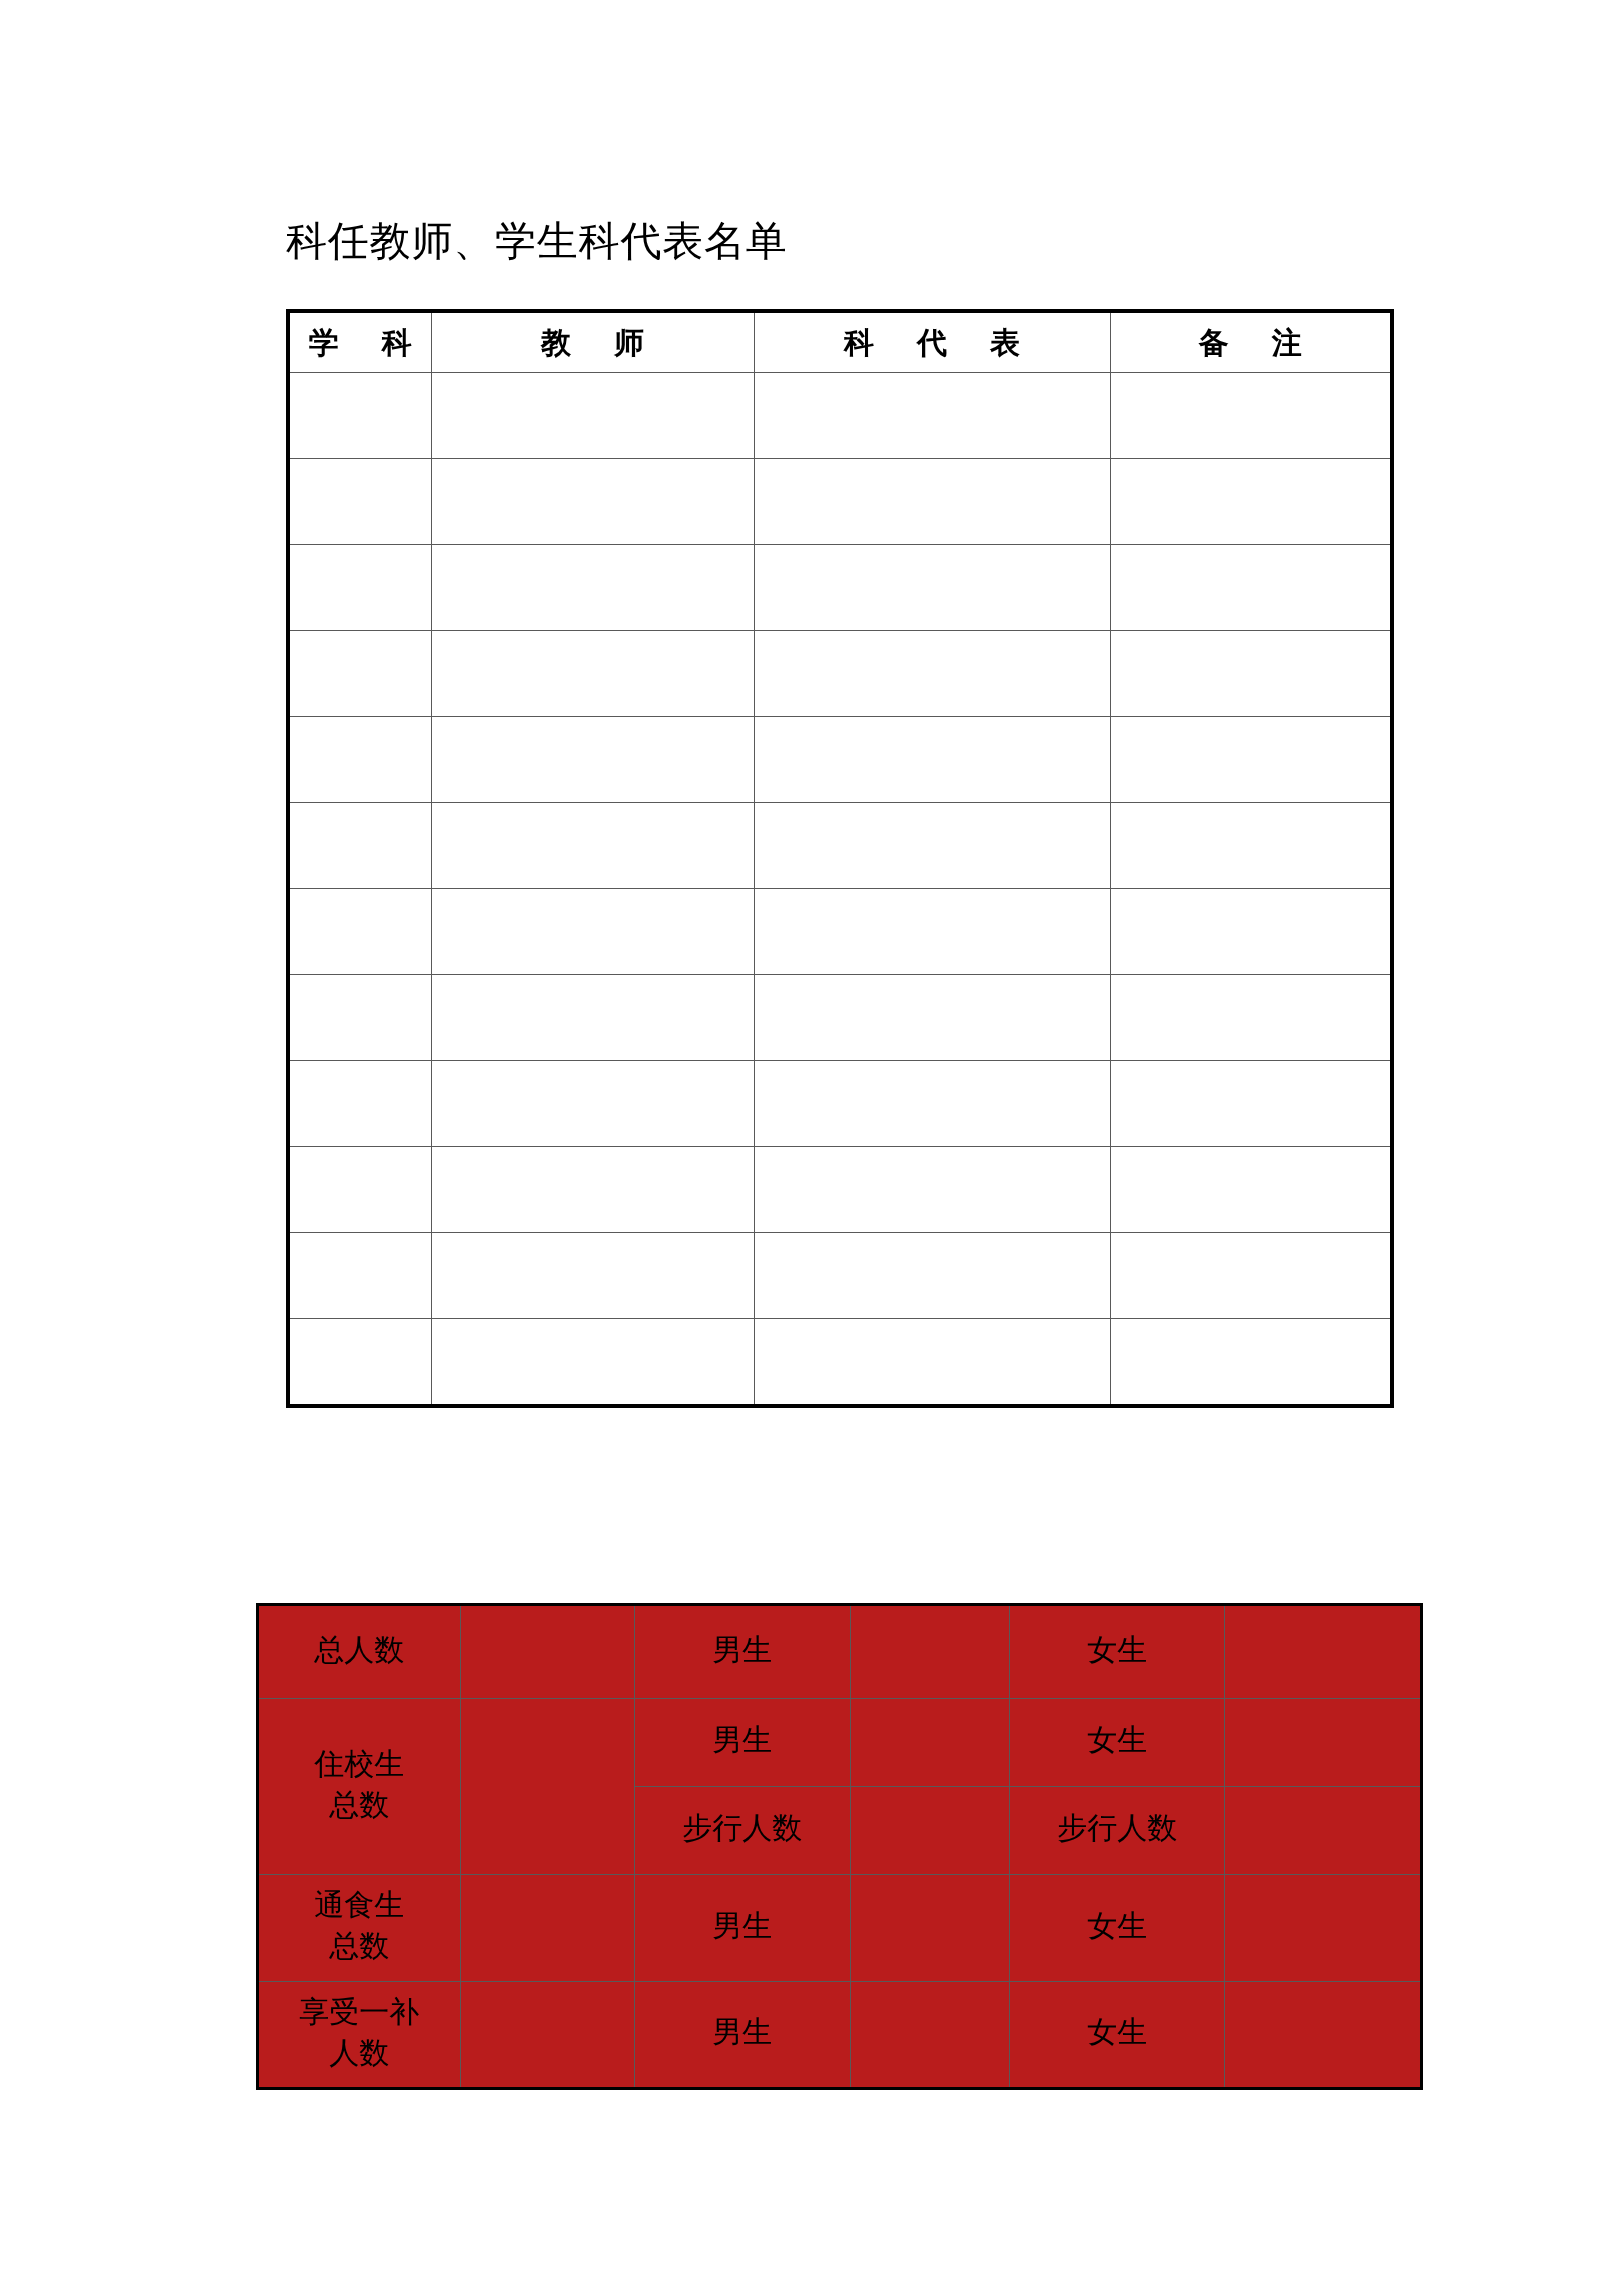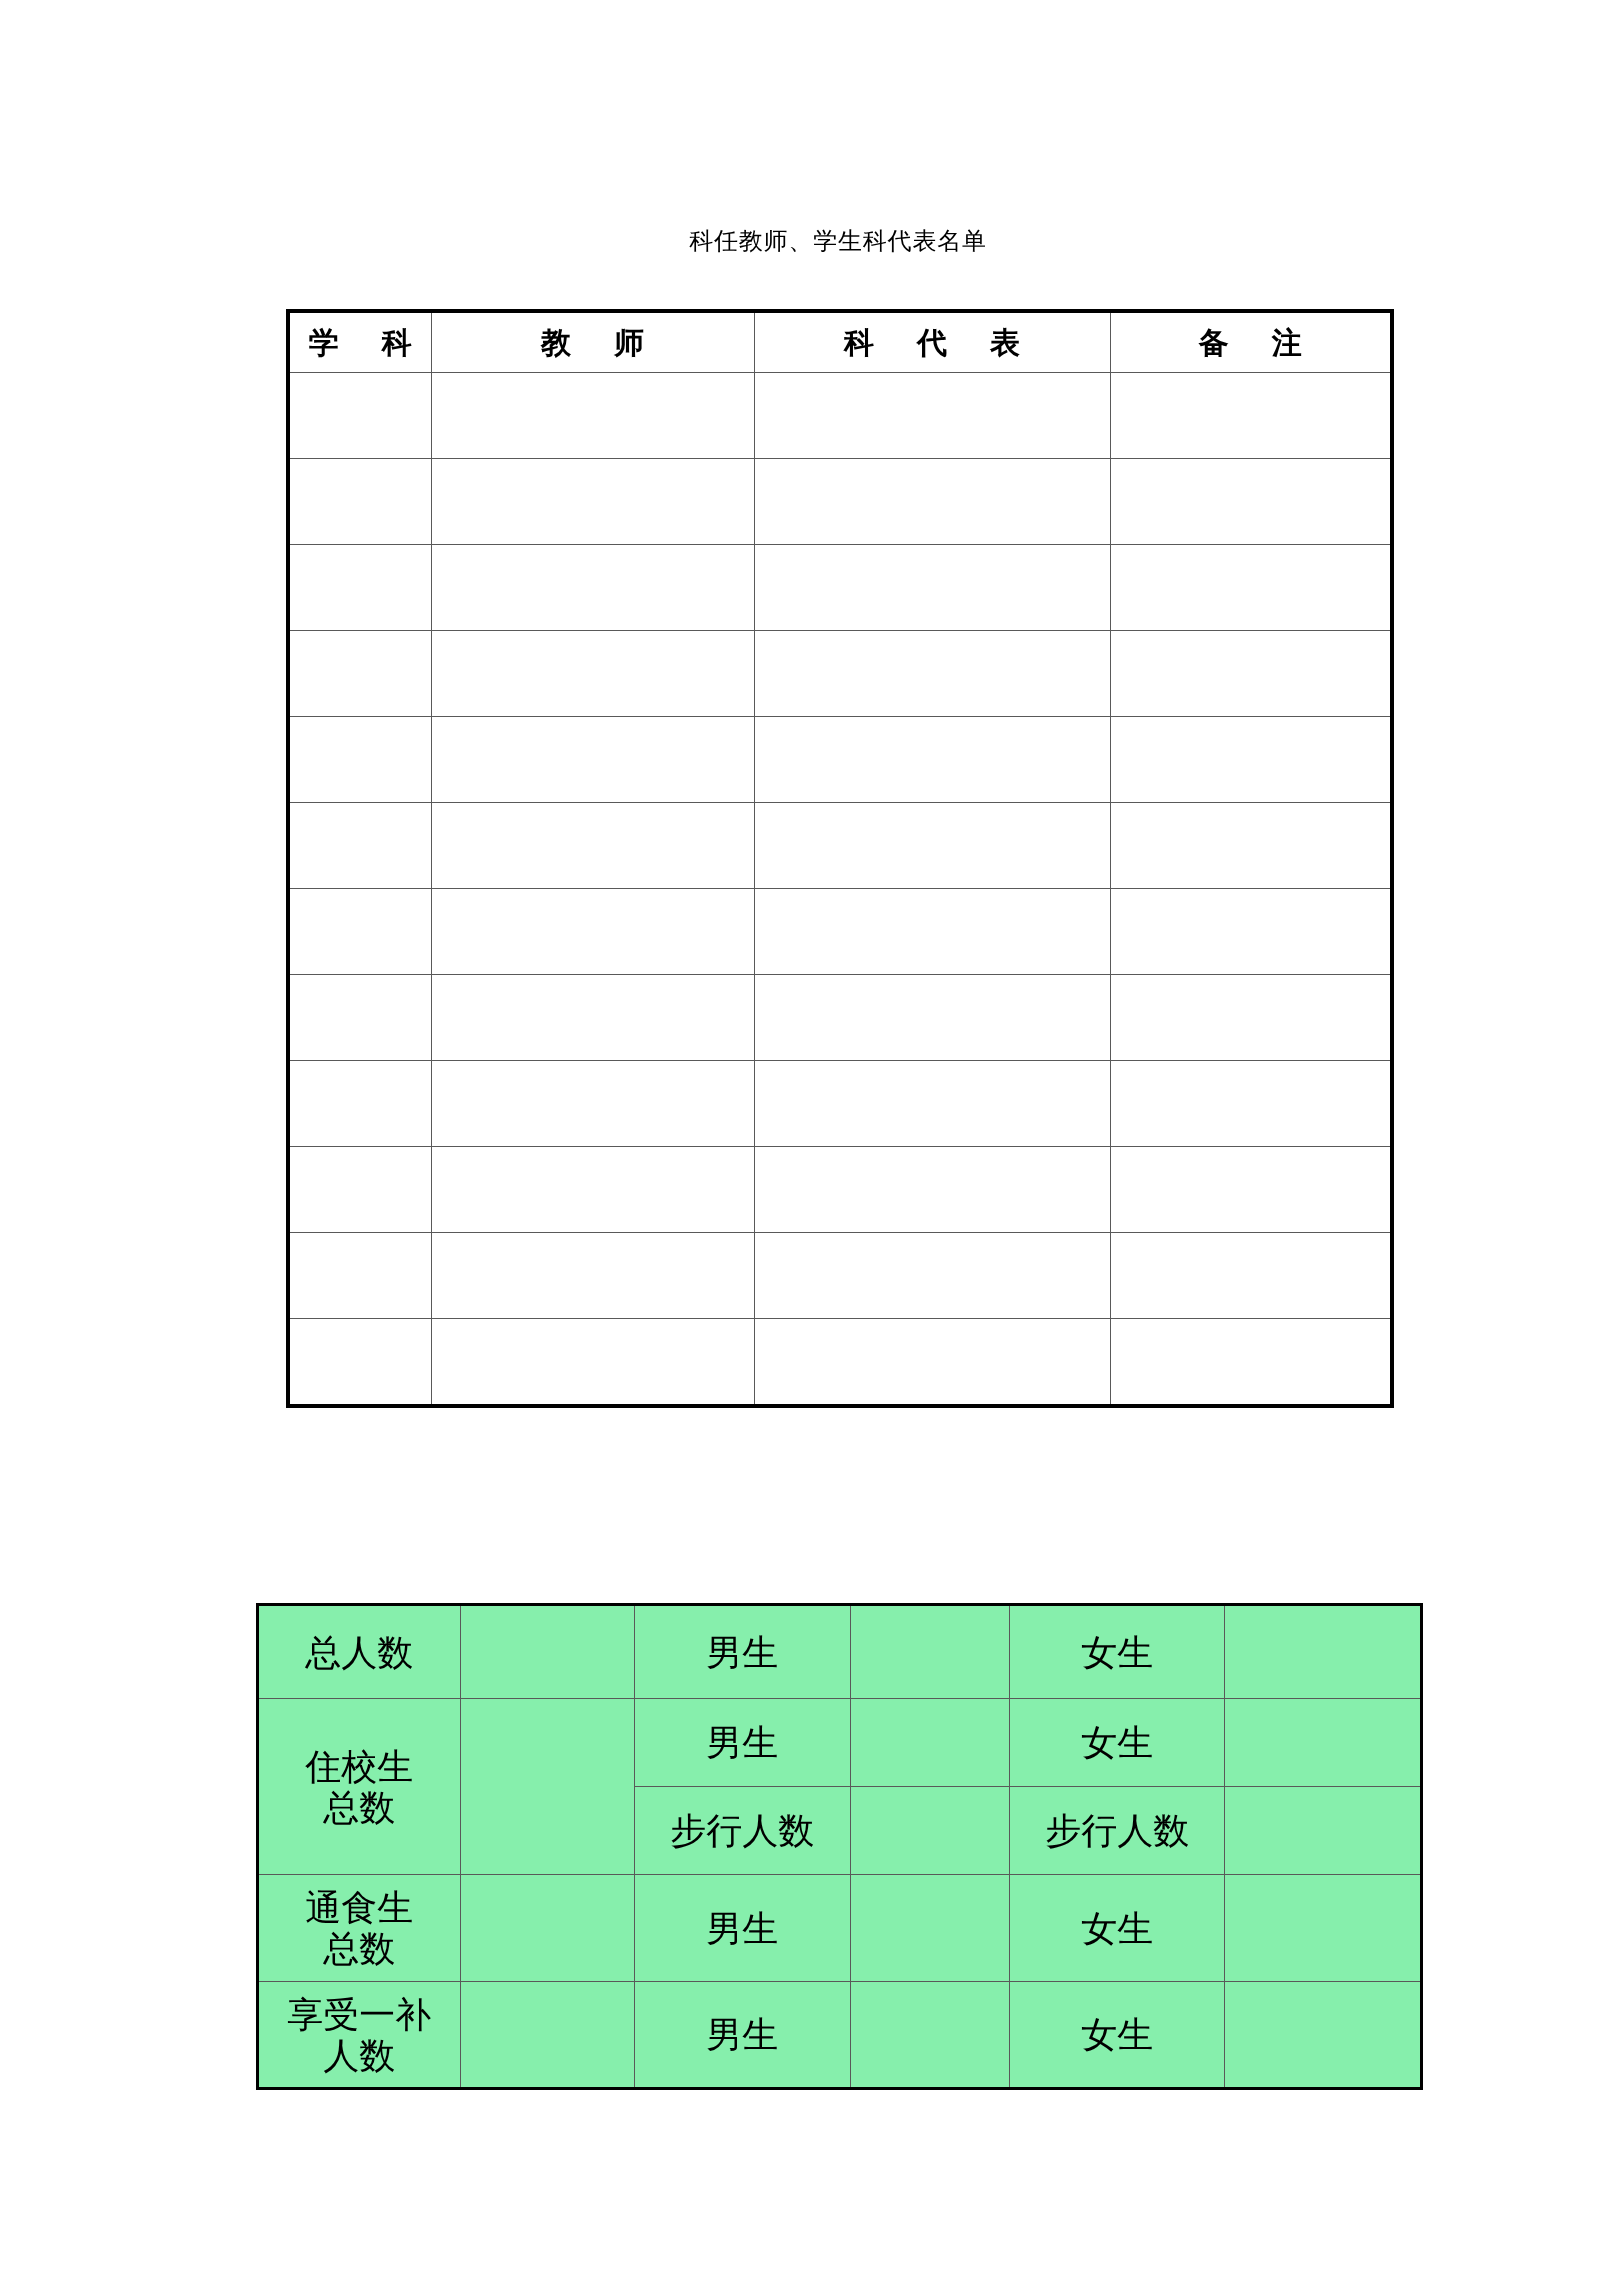--- a/index.html
+++ b/index.html
@@ -22,22 +22,22 @@
     height: 2295px;
     background: #ffffff;
   }
 
   
   .section-1-title {
     position: absolute;
     left: 286px;
     top: 218px;
     width: 1104px;
-    text-align: center;
-    font-size: 24px;
+    text-align: left;
+    font-size: 41px;
     line-height: 46px;
     letter-spacing: 0.8px;
     color: #000000;
     white-space: nowrap;
   }
 
   table.tbl {
     border-collapse: collapse;
     table-layout: fixed;
     background: #ffffff;
@@ -96,25 +96,26 @@
     position: absolute;
     left: 256px;
     top: 1603px;
     width: 1167px;
     border: 3.3px solid #000000;
   }
   #stats-table td {
     border: 1.6px solid #595959;
     padding: 0 3.3px;
     margin: 0;
-    font-size: 36px;
+    font-size: 30px;
     line-height: 41px;
     vertical-align: middle;
     text-align: center;
-    background: #86efac;
+    background: #b91c1c;
+    font-family: Liberation Mono, monospace;
   }
   .s-col-1 { width: 202px; }
   .s-col-2 { width: 174px; }
   .s-col-3 { width: 215px; }
   .s-col-4 { width: 159px; }
   .s-col-5 { width: 215px; }
   .s-col-6 { width: 196px; }
 
   .r-total    { height: 94px; }
   .r-board-a  { height: 88px; }

